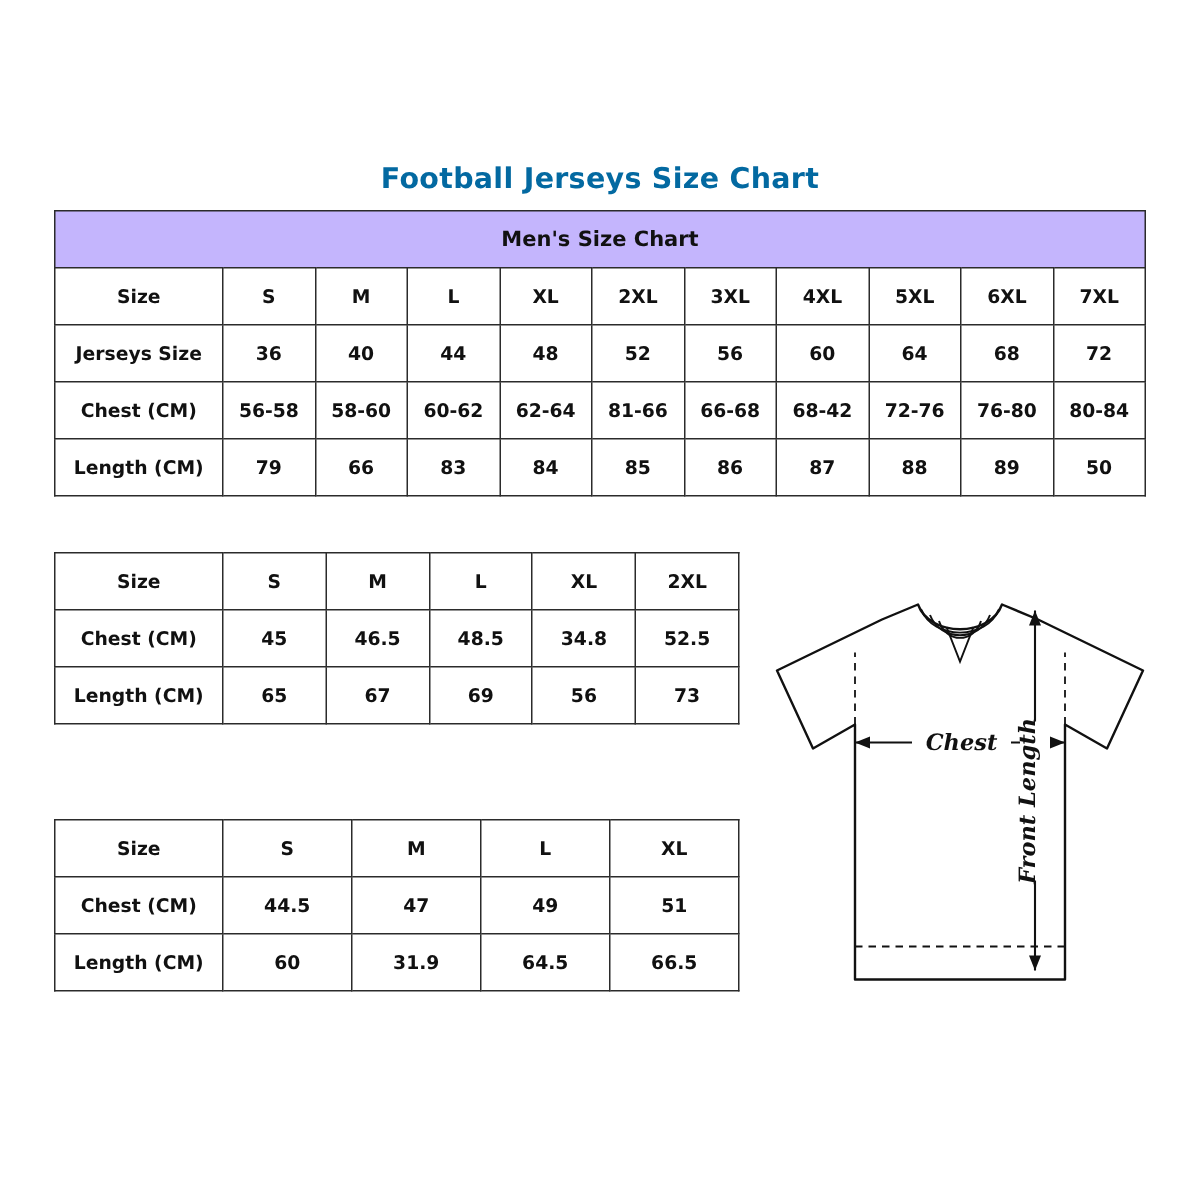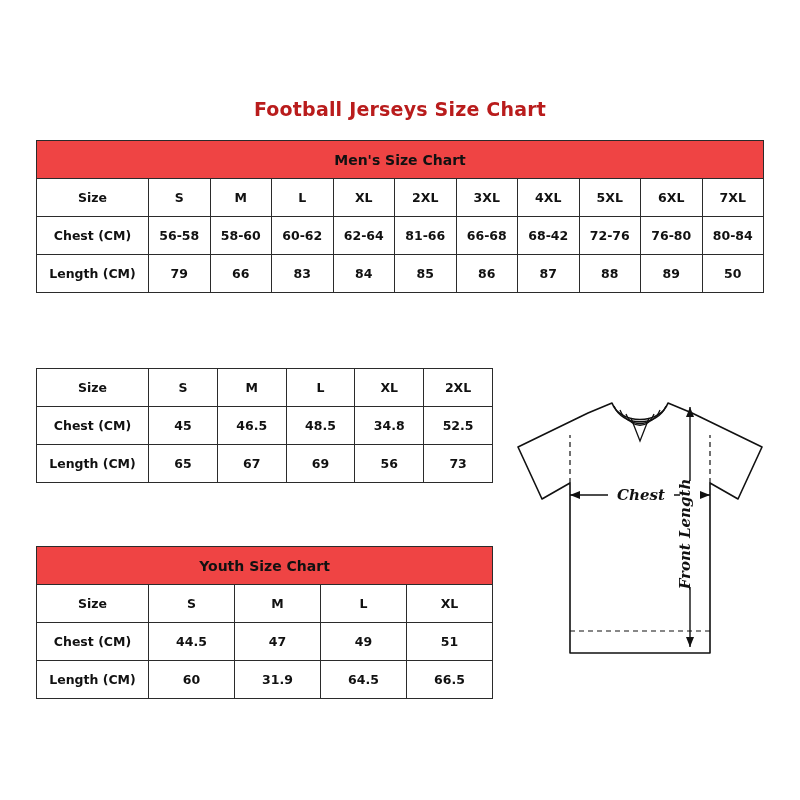--- a/index.html
+++ b/index.html
@@ -15,28 +15,28 @@
     position: relative;
     overflow: hidden;
   }
   .page {
     position: relative;
     width: 800px;
     height: 800px;
   }
   .title {
     position: absolute;
-    top: 98px;
+    top: 108px;
     left: 0;
     width: 800px;
     text-align: center;
     font-size: 19px;
     font-weight: bold;
     letter-spacing: 0.2px;
-    color: #b91c1c;
+    color: #0369a1;
   }
 
   table.sizechart {
     border-collapse: collapse;
     table-layout: fixed;
     background: #fff;
   }
   table.sizechart th,
   table.sizechart td {
     border: 1px solid #2b2b2b;
@@ -45,21 +45,21 @@
     font-weight: bold;
     color: #111;
     padding: 0;
     height: 38px;
     box-sizing: border-box;
     white-space: nowrap;
   }
   table.sizechart caption {
     border: 1px solid #2b2b2b;
     border-bottom: none;
-    background: #ef4444;
+    background: #c4b5fd;
     font-size: 14px;
     font-weight: bold;
     height: 38px;
     line-height: 38px;
     color: #111;
     box-sizing: border-box;
   }
   .labelcol {
     font-weight: bold;
   }
@@ -145,20 +145,33 @@
           <td>L</td>
           <td>XL</td>
           <td>2XL</td>
           <td>3XL</td>
           <td>4XL</td>
           <td>5XL</td>
           <td>6XL</td>
           <td>7XL</td>
         </tr>
         <tr>
+          <td class="labelcol">Jerseys Size</td>
+          <td>36</td>
+          <td>40</td>
+          <td>44</td>
+          <td>48</td>
+          <td>52</td>
+          <td>56</td>
+          <td>60</td>
+          <td>64</td>
+          <td>68</td>
+          <td>72</td>
+        </tr>
+        <tr>
           <td class="labelcol">Chest (CM)</td>
           <td>56-58</td>
           <td>58-60</td>
           <td>60-62</td>
           <td>62-64</td>
           <td>81-66</td>
           <td>66-68</td>
           <td>68-42</td>
           <td>72-76</td>
           <td>76-80</td>
@@ -215,21 +228,20 @@
           <td>69</td>
           <td>56</td>
           <td>73</td>
         </tr>
       </tbody>
     </table>
   </div>
 
   <div id="youth-wrap">
     <table class="sizechart">
-      <caption>Youth Size Chart</caption>
       <colgroup>
         <col class="lbl">
           <col class="val">
           <col class="val">
           <col class="val">
           <col class="val">
       </colgroup>
       <tbody>
         <tr>
           <td class="labelcol">Size</td>

